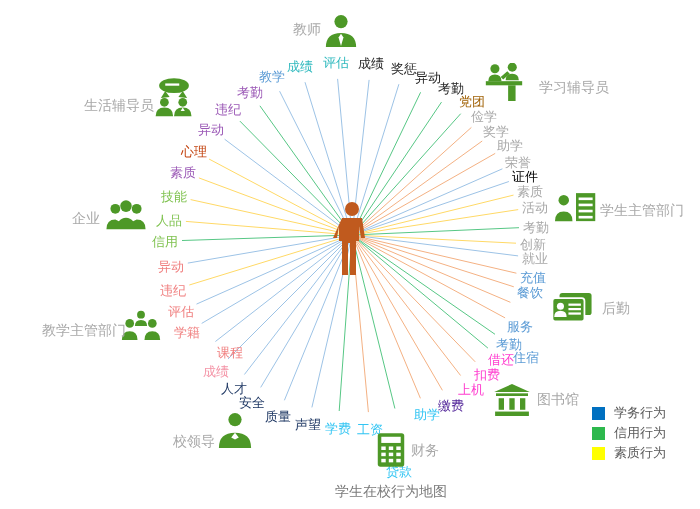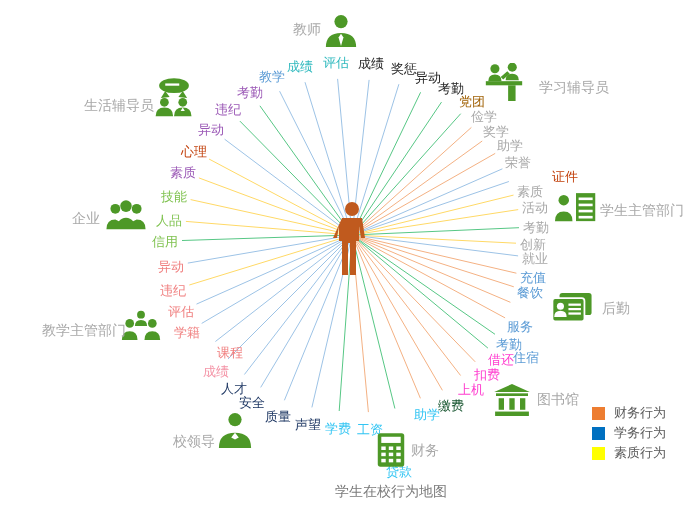--- a/index.html
+++ b/index.html
@@ -96,35 +96,35 @@
       <span class="node-label" style="left: 336px; top: 62px; color: rgb(47, 185, 190);">评估</span>
       <span class="node-label" style="left: 371px; top: 63px; color: rgb(38, 38, 38);">成绩</span>
       <span class="node-label" style="left: 404px; top: 68px; color: rgb(38, 38, 38);">奖惩</span>
       <span class="node-label" style="left: 428px; top: 77px; color: rgb(38, 38, 38);">异动</span>
       <span class="node-label" style="left: 451px; top: 88px; color: rgb(38, 38, 38);">考勤</span>
       <span class="node-label" style="left: 472px; top: 101px; color: #a16207;">党团</span>
       <span class="node-label" style="left: 484px; top: 116px; color: rgb(168, 168, 168);">俭学</span>
       <span class="node-label" style="left: 496px; top: 131px; color: rgb(168, 168, 168);">奖学</span>
       <span class="node-label" style="left: 510px; top: 145px; color: rgb(168, 168, 168);">助学</span>
       <span class="node-label" style="left: 518px; top: 162px; color: rgb(168, 168, 168);">荣誉</span>
-      <span class="node-label" style="left: 525px; top: 176px; color: #c2410c; margin-left: 40px;">证件</span>
+      <span class="node-label" style="left: 525px; top: 176px; color: #000000;">证件</span>
       <span class="node-label" style="left: 530px; top: 191px; color: rgb(168, 168, 168);">素质</span>
       <span class="node-label" style="left: 535px; top: 207px; color: rgb(168, 168, 168);">活动</span>
       <span class="node-label" style="left: 536px; top: 227px; color: rgb(168, 168, 168);">考勤</span>
       <span class="node-label" style="left: 533px; top: 244px; color: rgb(168, 168, 168);">创新</span>
       <span class="node-label" style="left: 535px; top: 258px; color: rgb(168, 168, 168);">就业</span>
       <span class="node-label" style="left: 533px; top: 277px; color: rgb(91, 155, 213);">充值</span>
       <span class="node-label" style="left: 530px; top: 292px; color: rgb(91, 155, 213);">餐饮</span>
       <span class="node-label" style="left: 526px; top: 309px; color: rgb(91, 155, 213); margin-top: 48px;">住宿</span>
       <span class="node-label" style="left: 520px; top: 326px; color: rgb(91, 155, 213);">服务</span>
       <span class="node-label" style="left: 509px; top: 344px; color: rgb(91, 155, 213);">考勤</span>
       <span class="node-label" style="left: 501px; top: 359px; color: rgb(255, 61, 207);">借还</span>
       <span class="node-label" style="left: 487px; top: 374px; color: rgb(255, 61, 207);">扣费</span>
       <span class="node-label" style="left: 471px; top: 389px; color: rgb(255, 61, 207);">上机</span>
-      <span class="node-label" style="left: 451px; top: 405px; color: #14532d;">缴费</span>
+      <span class="node-label" style="left: 451px; top: 405px; color: #4c1d95;">缴费</span>
       <span class="node-label" style="left: 427px; top: 414px; color: rgb(51, 197, 243);">助学</span>
       <span class="node-label" style="left: 399px; top: 425px; color: rgb(51, 197, 243); margin-top: 46px;">贷款</span>
       <span class="node-label" style="left: 370px; top: 429px; color: rgb(51, 197, 243);">工资</span>
       <span class="node-label" style="left: 338px; top: 428px; color: rgb(51, 197, 243);">学费</span>
       <span class="node-label" style="left: 308px; top: 424px; color: rgb(31, 56, 100);">声望</span>
       <span class="node-label" style="left: 278px; top: 416px; color: rgb(31, 56, 100);">质量</span>
       <span class="node-label" style="left: 252px; top: 402px; color: rgb(31, 56, 100);">安全</span>
       <span class="node-label" style="left: 234px; top: 388px; color: rgb(31, 56, 100);">人才</span>
       <span class="node-label" style="left: 216px; top: 371px; color: rgb(244, 146, 165);">成绩</span>
       <span class="node-label" style="left: 202px; top: 352px; color: rgb(240, 128, 128); margin-left: 28px;">课程</span>
@@ -274,26 +274,26 @@
             <path d="M24 44 q0 -10 10 -10 q10 0 10 10 z"></path>
           </g>
           <rect x="14" y="6.5" width="16" height="2.6" fill="#fff"></rect>
           <path d="M34 34 l2.4 4 -4.8 0 z" fill="#fff"></path>
         </svg>
       </div>
       <span class="entity-label" style="left: 119px; top: 106px;">生活辅导员</span>
     </div>
   <div id="legend">
       <div class="legend-item">
-        <span class="legend-swatch" style="background: rgb(237, 125, 49);"></span>
-        <span class="legend-text">财务行为</span>
-      </div>
-      <div class="legend-item">
         <span class="legend-swatch" style="background: rgb(0, 112, 192);"></span>
         <span class="legend-text">学务行为</span>
+      </div>
+      <div class="legend-item">
+        <span class="legend-swatch" style="background: rgb(45, 184, 77);"></span>
+        <span class="legend-text">信用行为</span>
       </div>
       <div class="legend-item">
         <span class="legend-swatch" style="background: rgb(255, 255, 0);"></span>
         <span class="legend-text">素质行为</span>
       </div>
     </div>
   <div id="map-title">学生在校行为地图</div>
 </div>
 
 </body></html>

